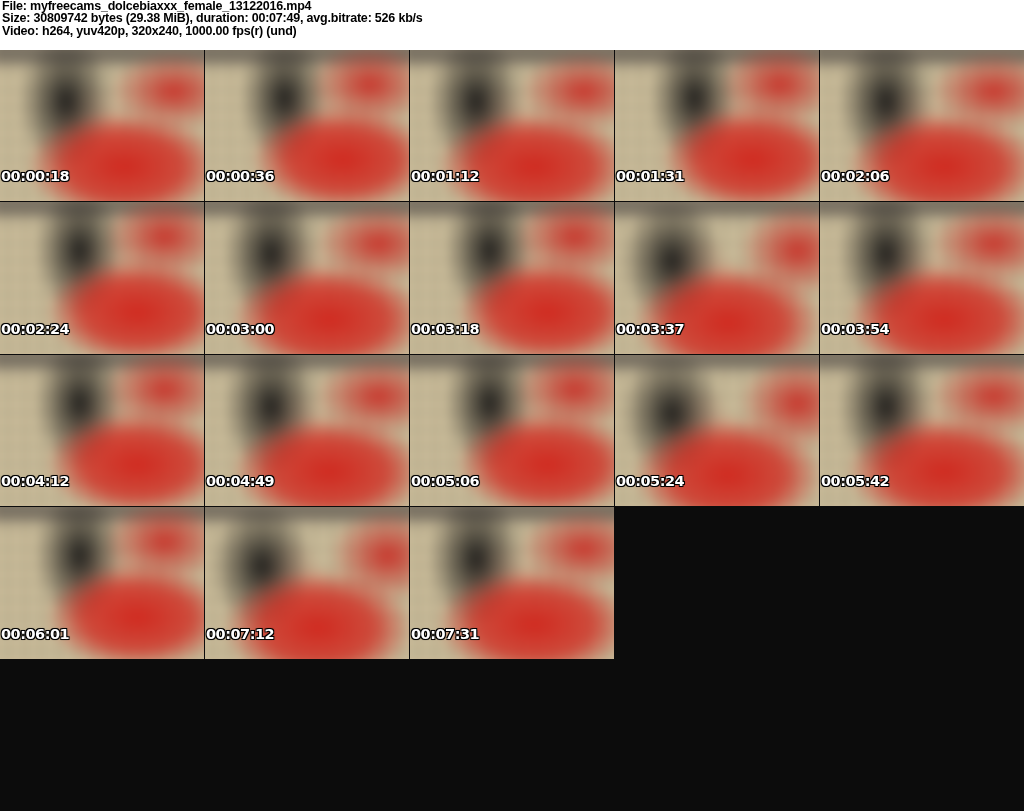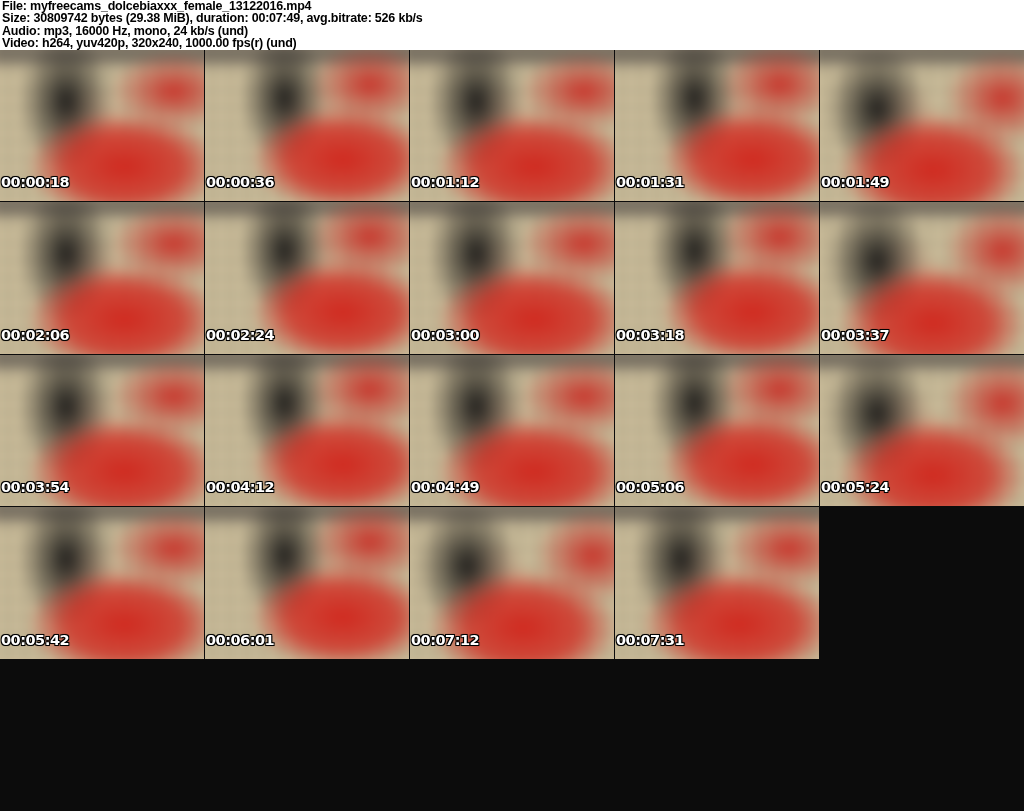--- a/index.html
+++ b/index.html
@@ -81,42 +81,41 @@
       radial-gradient(ellipse 32% 54% at 30% 40%,  rgba(17,17,17,0.92) 0%, rgba(17,17,17,0) 70%),
       radial-gradient(ellipse 24% 36% at 42% 50%,  rgba(214,168,137,0.9) 0%, rgba(214,168,137,0) 72%),
       linear-gradient(to bottom, rgba(118,110,96,0.95) 0%, rgba(118,110,96,0.9) 13%, rgba(118,110,96,0) 16%),
       repeating-linear-gradient(0deg,  rgba(58,54,44,0.30) 0 2px, rgba(0,0,0,0) 2px 17px),
       repeating-linear-gradient(90deg, rgba(58,54,44,0.30) 0 2px, rgba(0,0,0,0) 2px 17px);
   }
 
   .timestamp {
     position: absolute;
     left: 1px;
-    bottom: 11px;
+    bottom: 17px;
     z-index: 2;
     color: #ffffff;
     font-family: "DejaVu Sans", sans-serif;
     font-size: 14.5px;
     font-weight: bold;
     letter-spacing: -0.5px;
     text-shadow:
       -1px -1px 0 #000, 1px -1px 0 #000,
       -1px  1px 0 #000, 1px  1px 0 #000,
       0 0 2px #000;
   }
 </style>
 </head>
 <body>
 
 <div id="page">
 
   <div id="file-info">
     <div class="info-line">File: myfreecams_dolcebiaxxx_female_13122016.mp4</div>
     <div class="info-line">Size: 30809742 bytes (29.38 MiB), duration: 00:07:49, avg.bitrate: 526 kb/s</div>
-    <div class="info-line">Audio: mp3, 16000 Hz, mono, 24 kb/s (und)</div>
     <div class="info-line">Video: h264, yuv420p, 320x240, 1000.00 fps(r) (und)</div>
   </div>
 
   <div id="thumb-grid">
     <div class="tile v0">
       <div class="thumb-bg"></div>
       <span class="timestamp">00:00:18</span>
     </div>
 
     <div class="tile v1">
@@ -128,92 +127,88 @@
     <div class="tile v0">
       <div class="thumb-bg"></div>
       <span class="timestamp">00:01:12</span>
     </div>
 
     <div class="tile v1">
       <div class="thumb-bg"></div>
       <span class="timestamp">00:01:31</span>
     </div>
 
+
+    <div class="tile v0">
+      <div class="thumb-bg"></div>
+      <span class="timestamp">00:02:06</span>
+    </div>
+
+    <div class="tile v1">
+      <div class="thumb-bg"></div>
+      <span class="timestamp">00:02:24</span>
+    </div>
+
+
+    <div class="tile v0">
+      <div class="thumb-bg"></div>
+      <span class="timestamp">00:03:00</span>
+    </div>
+
+    <div class="tile v1">
+      <div class="thumb-bg"></div>
+      <span class="timestamp">00:03:18</span>
+    </div>
+
     <div class="tile v2">
       <div class="thumb-bg"></div>
-      <span class="timestamp">00:01:49</span>
-    </div>
-
-    <div class="tile v0">
-      <div class="thumb-bg"></div>
-      <span class="timestamp">00:02:06</span>
-    </div>
-
-    <div class="tile v1">
-      <div class="thumb-bg"></div>
-      <span class="timestamp">00:02:24</span>
-    </div>
-
-
-    <div class="tile v0">
-      <div class="thumb-bg"></div>
-      <span class="timestamp">00:03:00</span>
-    </div>
-
-    <div class="tile v1">
-      <div class="thumb-bg"></div>
-      <span class="timestamp">00:03:18</span>
+      <span class="timestamp">00:03:37</span>
+    </div>
+
+    <div class="tile v0">
+      <div class="thumb-bg"></div>
+      <span class="timestamp">00:03:54</span>
+    </div>
+
+    <div class="tile v1">
+      <div class="thumb-bg"></div>
+      <span class="timestamp">00:04:12</span>
+    </div>
+
+
+    <div class="tile v0">
+      <div class="thumb-bg"></div>
+      <span class="timestamp">00:04:49</span>
+    </div>
+
+    <div class="tile v1">
+      <div class="thumb-bg"></div>
+      <span class="timestamp">00:05:06</span>
     </div>
 
     <div class="tile v2">
       <div class="thumb-bg"></div>
-      <span class="timestamp">00:03:37</span>
-    </div>
-
-    <div class="tile v0">
-      <div class="thumb-bg"></div>
-      <span class="timestamp">00:03:54</span>
-    </div>
-
-    <div class="tile v1">
-      <div class="thumb-bg"></div>
-      <span class="timestamp">00:04:12</span>
-    </div>
-
-
-    <div class="tile v0">
-      <div class="thumb-bg"></div>
-      <span class="timestamp">00:04:49</span>
-    </div>
-
-    <div class="tile v1">
-      <div class="thumb-bg"></div>
-      <span class="timestamp">00:05:06</span>
-    </div>
+      <span class="timestamp">00:05:24</span>
+    </div>
+
+    <div class="tile v0">
+      <div class="thumb-bg"></div>
+      <span class="timestamp">00:05:42</span>
+    </div>
+
+    <div class="tile v1">
+      <div class="thumb-bg"></div>
+      <span class="timestamp">00:06:01</span>
+    </div>
+
+
+
 
     <div class="tile v2">
       <div class="thumb-bg"></div>
-      <span class="timestamp">00:05:24</span>
-    </div>
-
-    <div class="tile v0">
-      <div class="thumb-bg"></div>
-      <span class="timestamp">00:05:42</span>
-    </div>
-
-    <div class="tile v1">
-      <div class="thumb-bg"></div>
-      <span class="timestamp">00:06:01</span>
-    </div>
-
-
-
-
-    <div class="tile v2">
-      <div class="thumb-bg"></div>
       <span class="timestamp">00:07:12</span>
     </div>
 
     <div class="tile v0">
       <div class="thumb-bg"></div>
       <span class="timestamp">00:07:31</span>
     </div>
   </div>
 
 </div>

